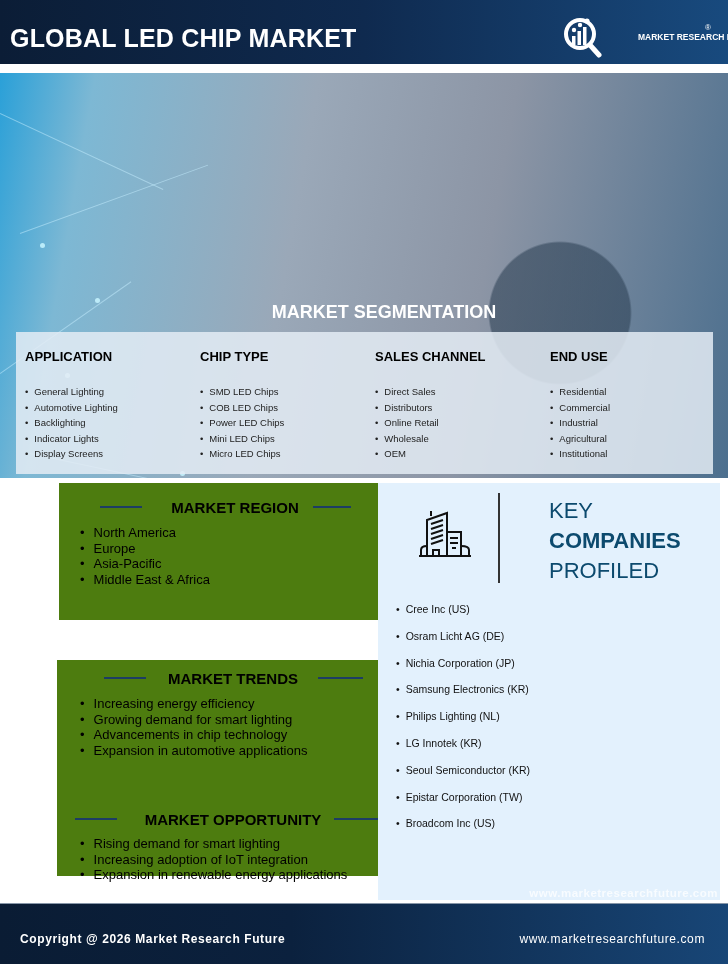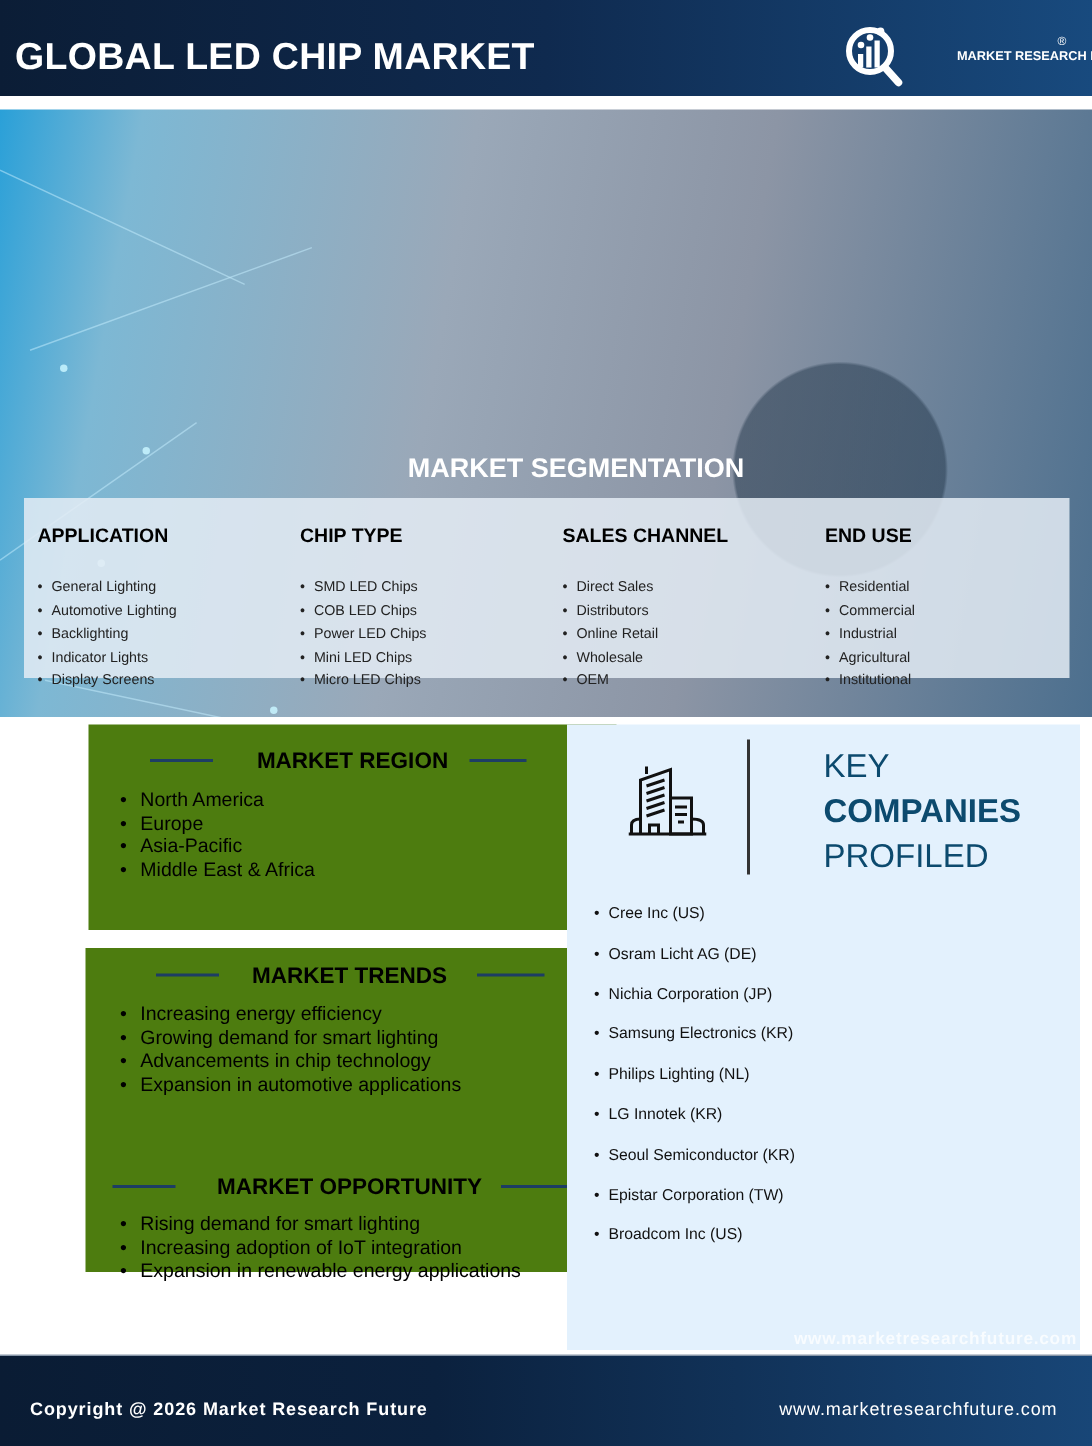--- a/index.html
+++ b/index.html
@@ -40,21 +40,21 @@
   .cagr-band {
     position: absolute; left: 0; top: 147px; width: 728px; height: 68px;
     background: rgba(33,64,105,0.82);
   }
   .cagr-text { position: absolute; left: 0; width: 728px; top: 22px; text-align: center; color: #fff; font-size: 24px; font-weight: bold; }
   .cagr-text span + span { margin-left: 28px; }
 
   .seg-title { position: absolute; left: 0; width: 728px; top: 229px; text-align: center; color: #fff; font-size: 18px; font-weight: bold; margin-left: 20px; }
 
   .seg-panel {
-    position: absolute; left: 16px; top: 259px; width: 697px; height: 120px;
+    position: absolute; left: 16px; top: 259px; width: 697px; height: 142px;
     background: rgba(228,236,244,0.85);
   }
   .seg-col { position: absolute; top: 17px; }
   .seg-col h3 { font-size: 13px; font-weight: bold; color: #000; }
   .seg-col ul { list-style: none; margin-top: 20px; }
   .seg-col li { font-size: 9.5px; color: #222; height: 15.6px; line-height: 15.6px; }
   .seg-col li::before { content: "•"; margin-right: 6px; }
 
   .left-panel { position: absolute; background: #4d7c0f; margin-left: 40px; }
   .panel-head { position: absolute; left: 0; width: 100%; text-align: center; font-size: 15px; font-weight: bold; color: #000; }
@@ -164,21 +164,21 @@
   <div class="panel-head" style="top:16px">MARKET REGION</div>
   <div class="hline" style="left:254px;top:23px;width:38px"></div>
   <ul class="bul" style="left:21px;top:42px">
     <li>North America</li>
     <li>Europe</li>
     <li>Asia-Pacific</li>
     <li>Middle East &amp; Africa</li>
   </ul>
 </div>
 
-<div class="left-panel" style="left:17px;top:632px;width:352px;height:216px">
+<div class="left-panel" style="left:17px;top:660px;width:352px;height:216px">
   <div class="hline" style="left:47px;top:17px;width:42px"></div>
   <div class="panel-head" style="top:10px">MARKET TRENDS</div>
   <div class="hline" style="left:261px;top:17px;width:45px"></div>
   <ul class="bul" style="left:23px;top:36px">
     <li>Increasing energy efficiency</li>
     <li>Growing demand for smart lighting</li>
     <li>Advancements in chip technology</li>
     <li>Expansion in automotive applications</li>
   </ul>
 

